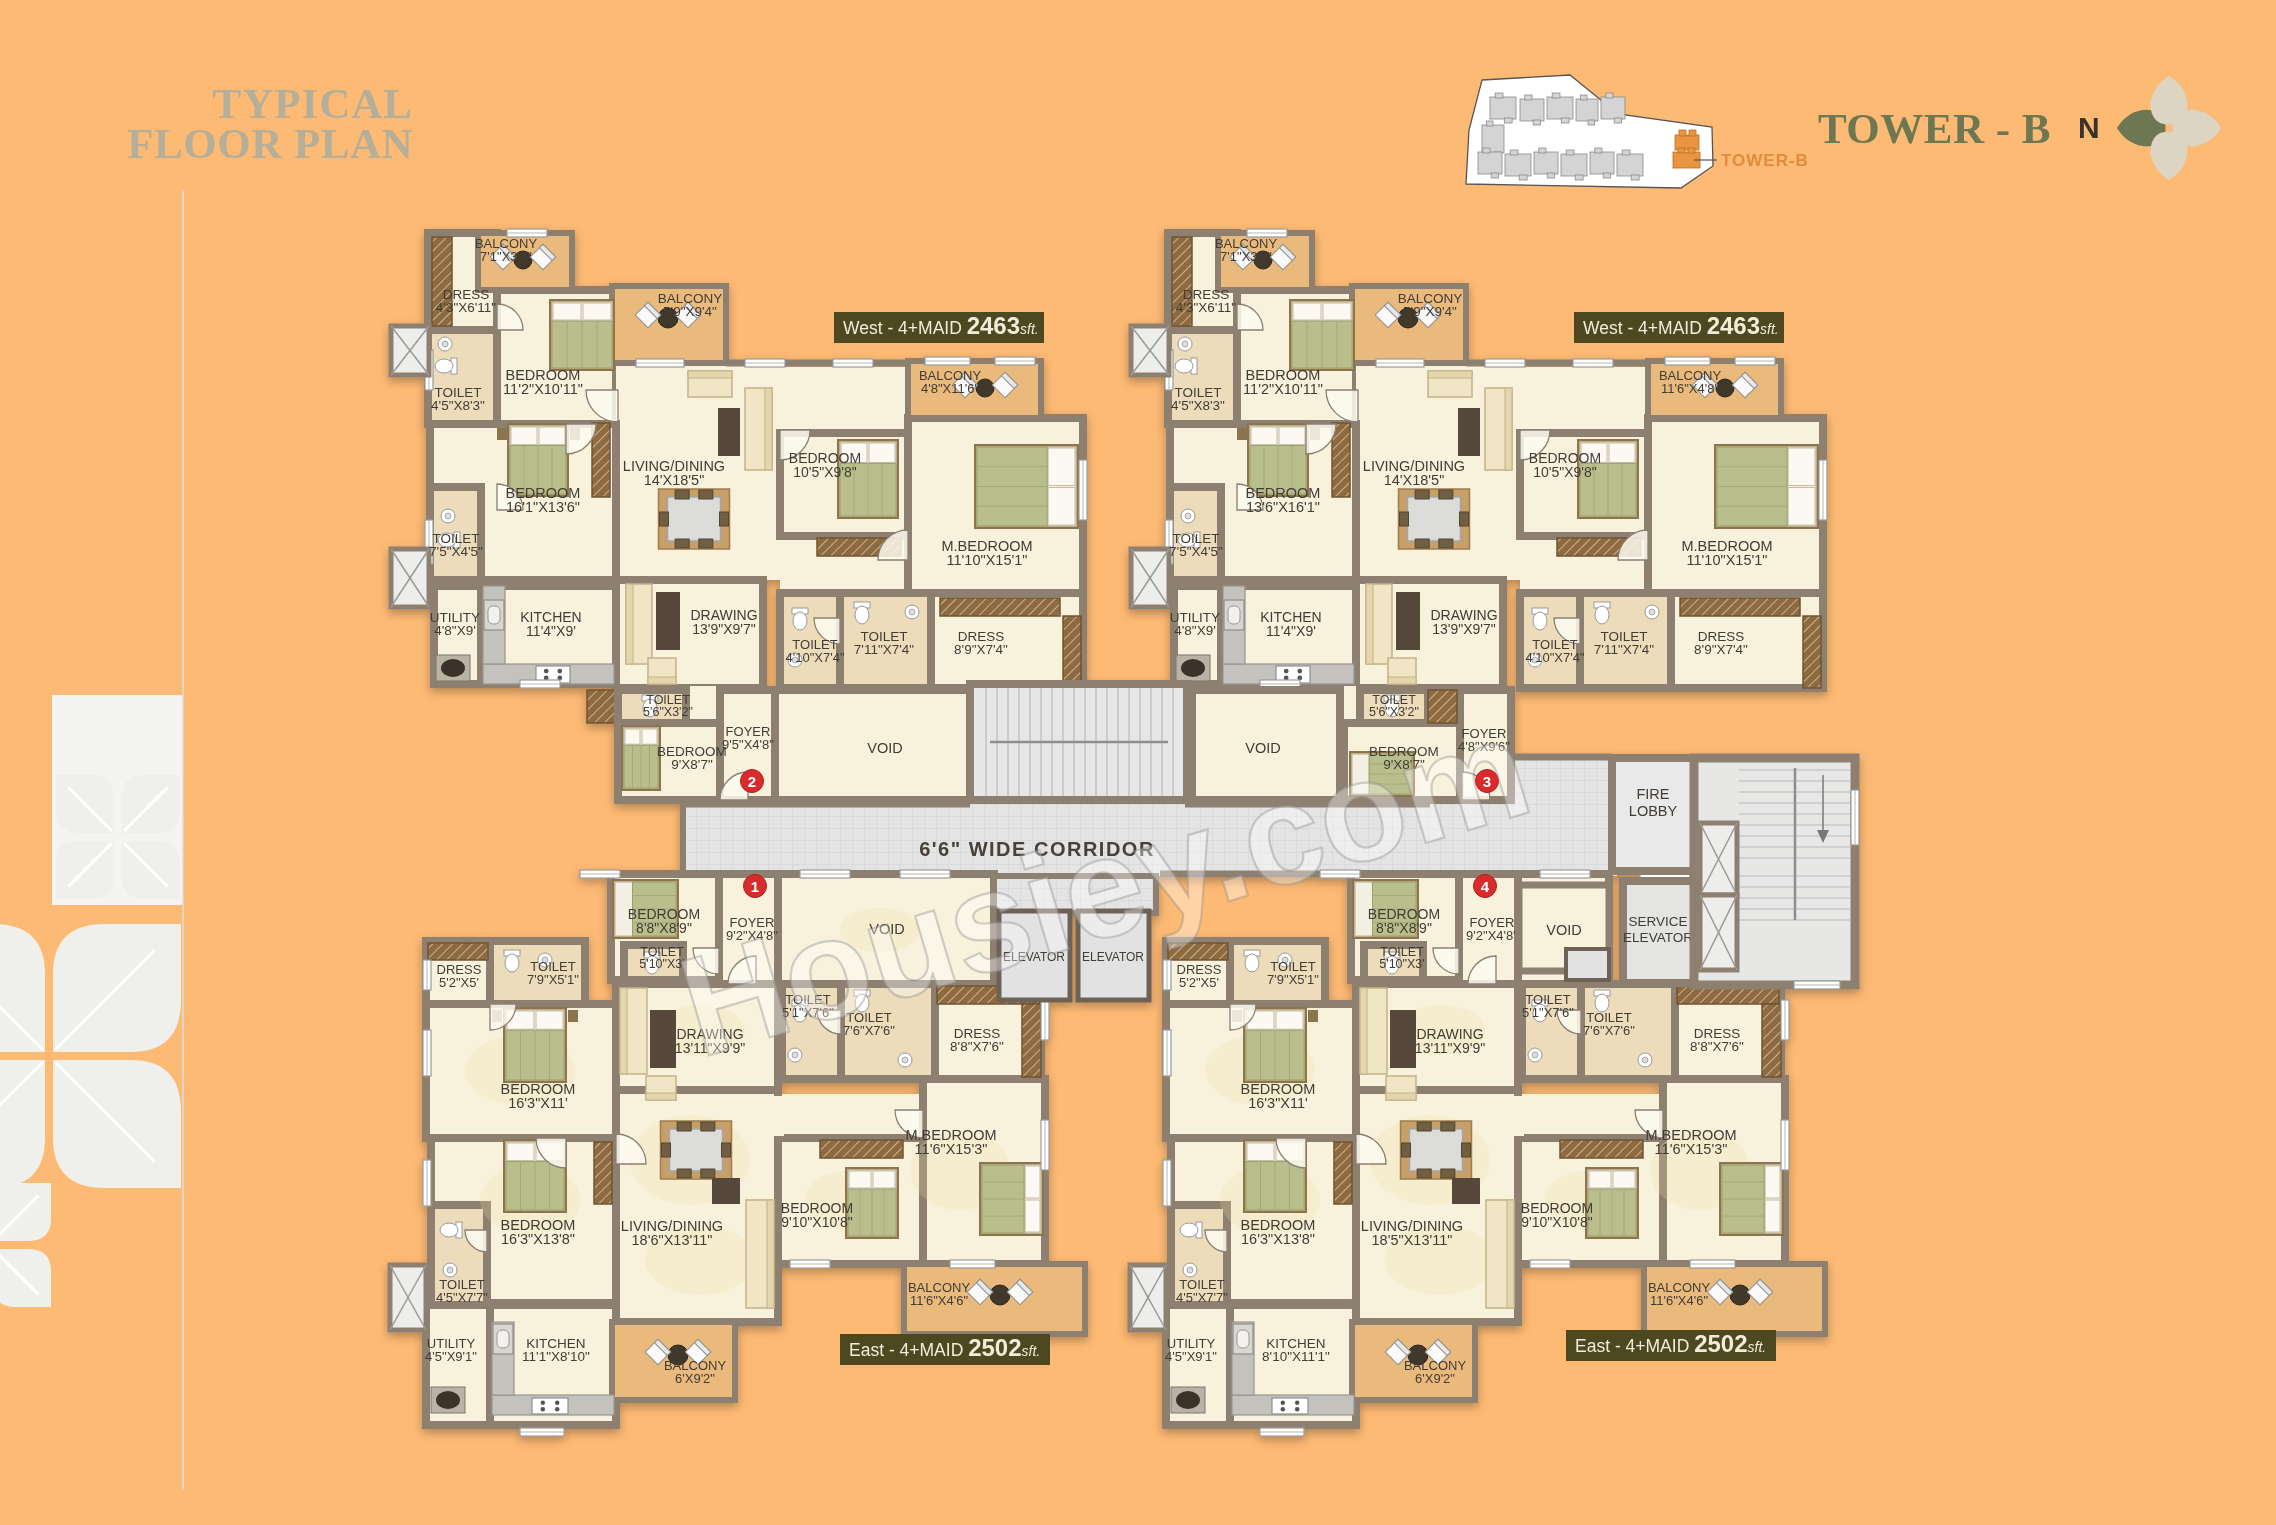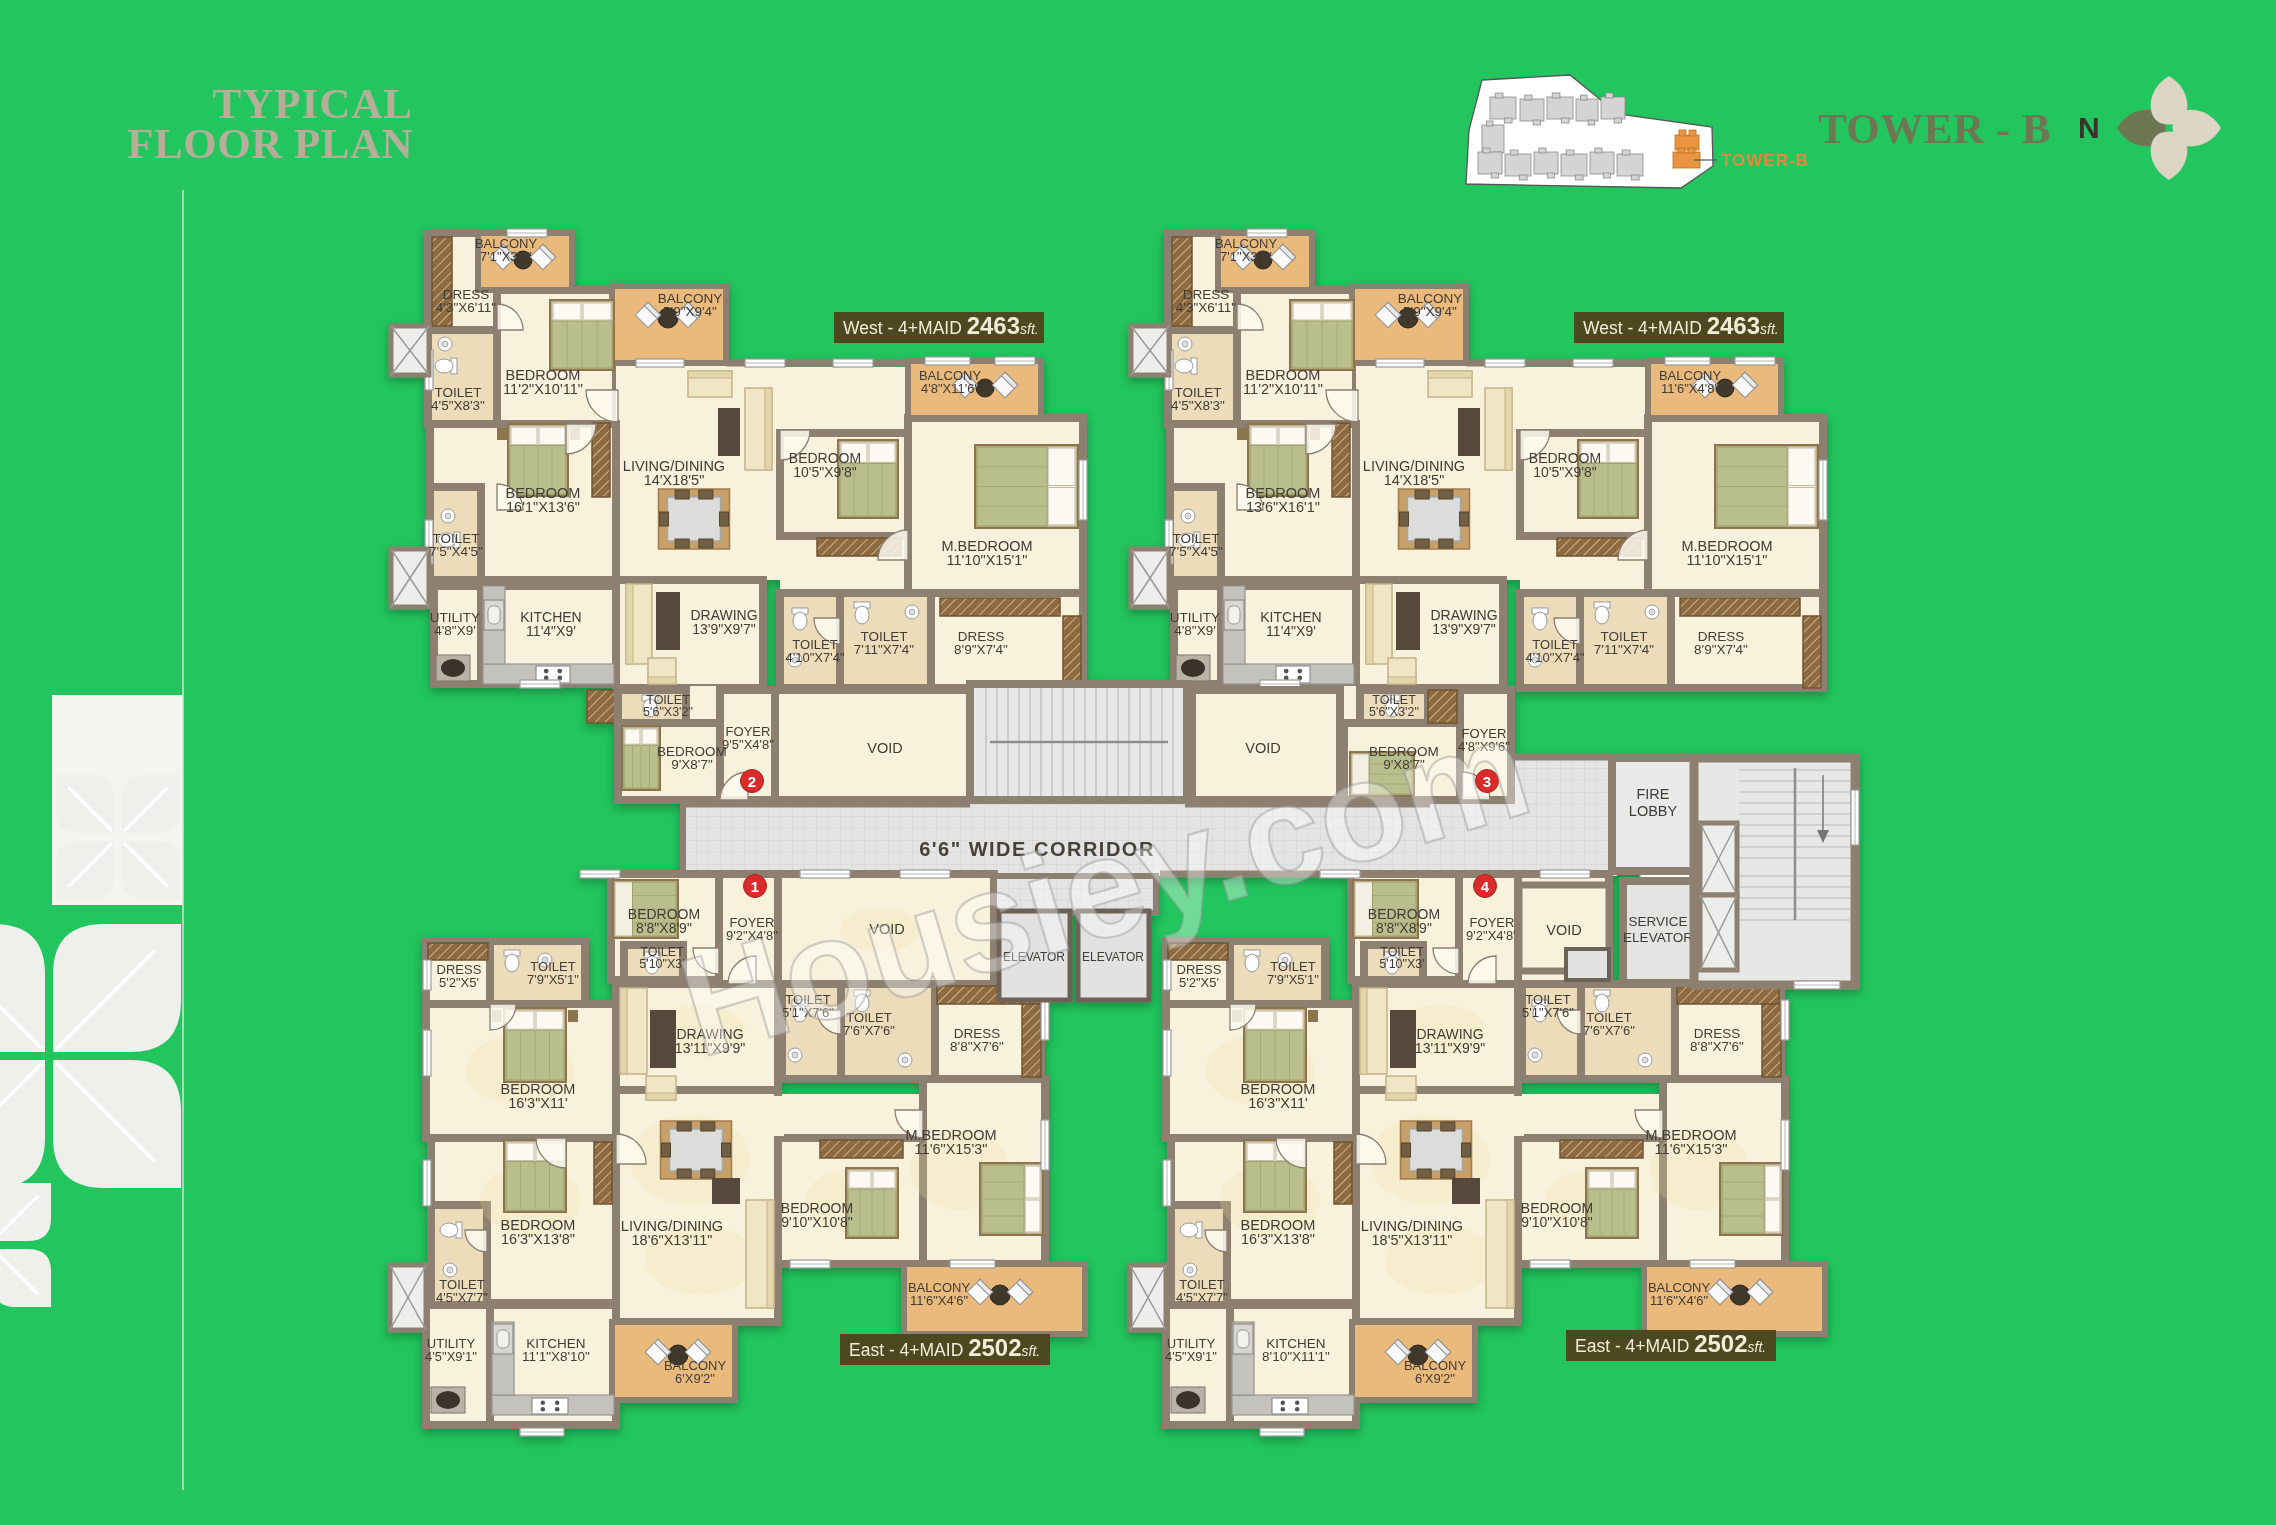--- a/index.html
+++ b/index.html
@@ -1,12 +1,12 @@
 <!DOCTYPE html>
-<html><head><meta charset="utf-8"><style>html,body{margin:0;padding:0;background:#ffffff;}#page{position:relative;width:2276px;height:1525px;background:#22c55e;overflow:hidden;}</style></head><body>
+<html><head><meta charset="utf-8"><style>html,body{margin:0;padding:0;background:#ffffff;}#page{position:relative;width:2276px;height:1525px;background:#fdba74;overflow:hidden;}</style></head><body>
 <div id="page">
 <svg width="2276" height="1525" viewBox="0 0 2276 1525">
 <defs>
         <pattern id="hatch" width="7" height="7" patternTransform="rotate(45)" patternUnits="userSpaceOnUse">
           <rect width="7" height="7" fill="#8d6a40"></rect>
           <line x1="0" y1="0" x2="0" y2="7" stroke="#cdb289" stroke-width="2"></line>
         </pattern>
         <pattern id="grid" width="12" height="12" patternUnits="userSpaceOnUse">
           <rect width="12" height="12" fill="#e4e4e5"></rect>
           <path d="M12 0H0V12" fill="none" stroke="#d3d3d4" stroke-width="1"></path>

